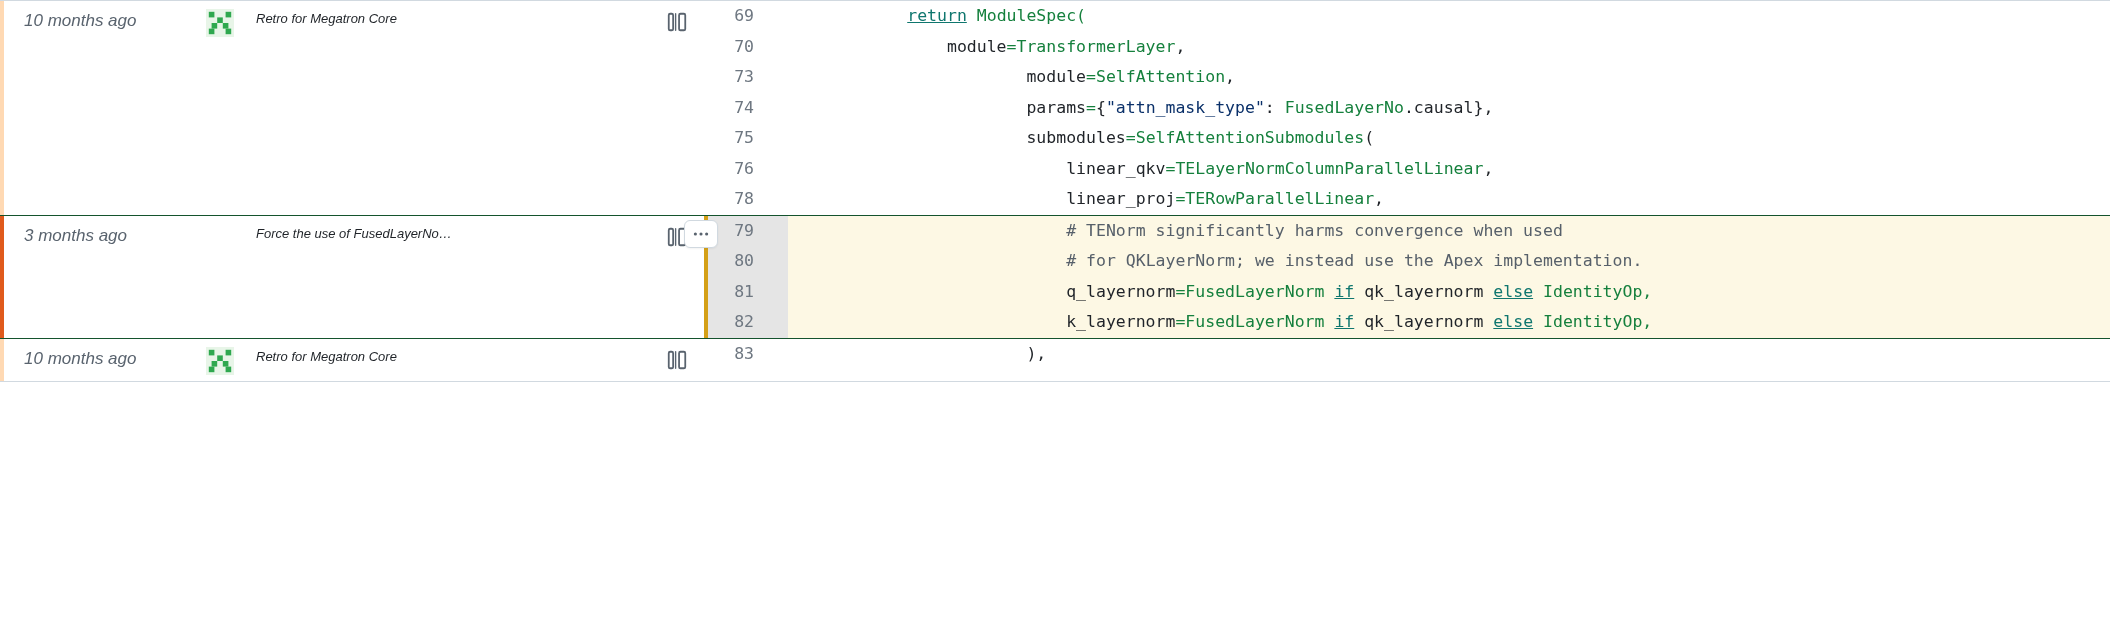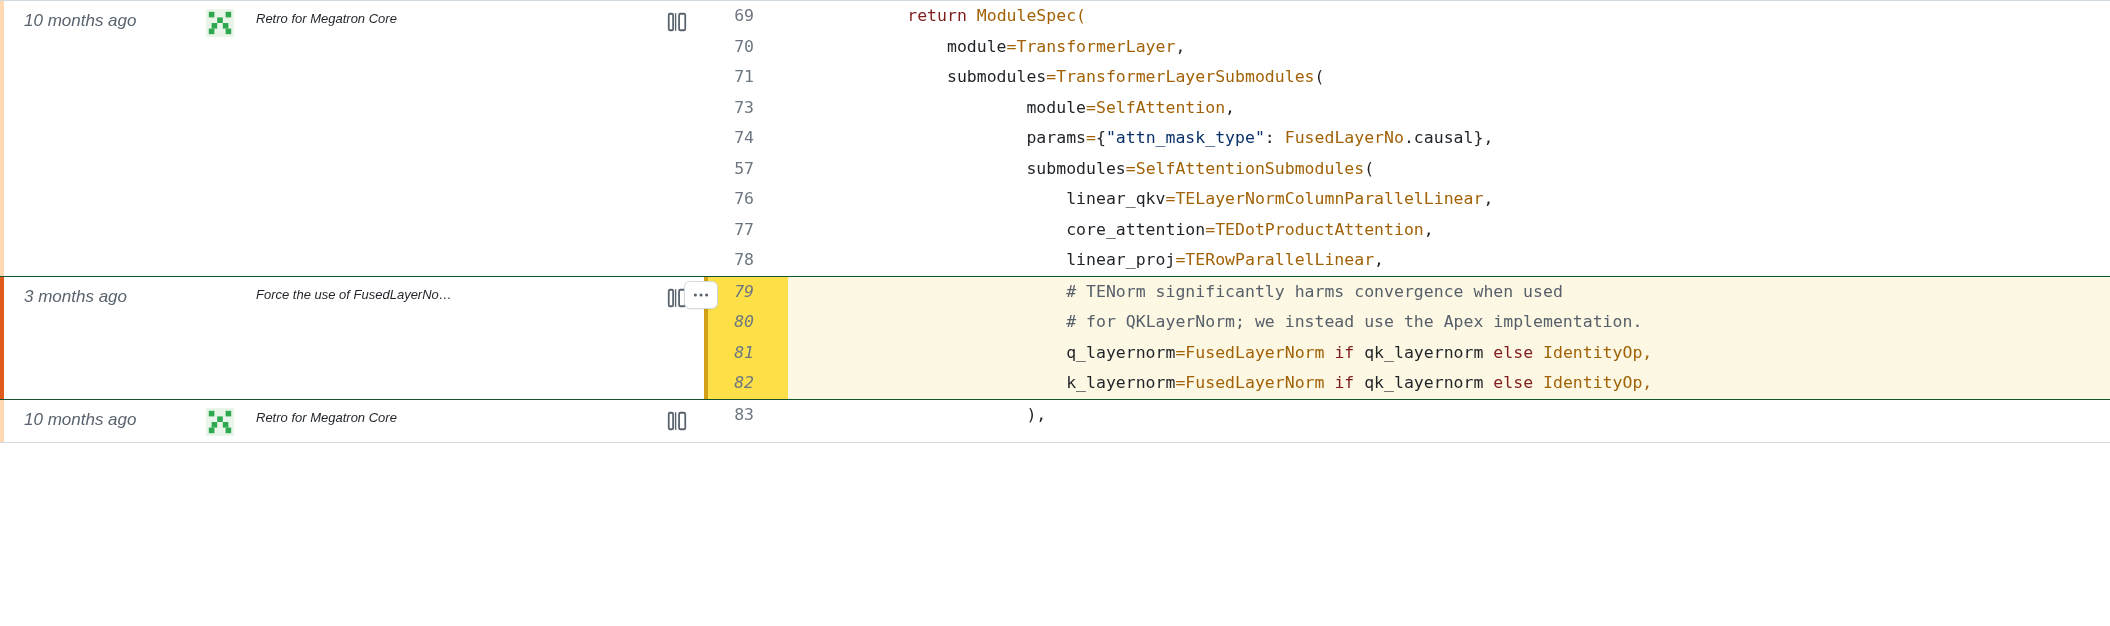--- a/index.html
+++ b/index.html
@@ -95,23 +95,23 @@
   }
   .line-no {
     flex: 0 0 80px;
     text-align: right;
     padding-right: 34px;
     color: #6e7781;
     user-select: none;
   }
   .line-content { flex: 1 1 auto; }
   .hl-row { background: #fdf8e4; }
-  .hl-row .line-no { background: #fde047; font-style: italic; }
-  .tok-kw  { color: #7f1d1d; }
-  .tok-fn  { color: #a16207; margin-top: 12px; }
+  .hl-row .line-no { background: #e5e5e5; }
+  .tok-kw  { color: #0f766e; text-decoration: underline; }
+  .tok-fn  { color: #15803d; margin-top: 12px; }
   .tok-str { color: #0a3069; }
   .tok-cmt { color: #57606a; }
   .more-btn {
     position: absolute;
     left: -24px;
     top: 4px;
     width: 34px; height: 28px;
     border: 1px solid #d1d9e0;
     border-radius: 6px;
     background: #ffffff;
@@ -150,26 +150,24 @@
             <path d="M7 1.5a.5.5 0 0 1 .5.5v12a.5.5 0 0 1-1 0V2a.5.5 0 0 1 .5-.5Z"></path>
             <rect x="2" y="2" width="3.2" height="12" rx="1" fill="none" stroke="currentColor" stroke-width="1.3"></rect>
             <rect x="9.5" y="2" width="4.5" height="12" rx="1" fill="none" stroke="currentColor" stroke-width="1.3"></rect>
           </svg>
         </div>
       </div>
       <div class="indicator"></div>
       <div class="code-block">
         <div class="code-line"><div class="line-no">69</div><div class="line-content">            <span class="tok-kw">return</span><span class="tok-fn"> ModuleSpec(</span></div></div>
         <div class="code-line"><div class="line-no">70</div><div class="line-content">                module<span class="tok-fn">=</span><span class="tok-fn">TransformerLayer</span>,</div></div>
-        <div class="code-line"><div class="line-no">71</div><div class="line-content">                submodules<span class="tok-fn">=</span><span class="tok-fn">TransformerLayerSubmodules</span>(</div></div>
         <div class="code-line"><div class="line-no">73</div><div class="line-content">                        module<span class="tok-fn">=</span><span class="tok-fn">SelfAttention</span>,</div></div>
         <div class="code-line"><div class="line-no">74</div><div class="line-content">                        params<span class="tok-fn">=</span>{<span class="tok-str">"attn_mask_type"</span>: <span class="tok-fn">FusedLayerNo</span>.causal},</div></div>
-        <div class="code-line"><div class="line-no">57</div><div class="line-content">                        submodules<span class="tok-fn">=</span><span class="tok-fn">SelfAttentionSubmodules</span>(</div></div>
+        <div class="code-line"><div class="line-no">75</div><div class="line-content">                        submodules<span class="tok-fn">=</span><span class="tok-fn">SelfAttentionSubmodules</span>(</div></div>
         <div class="code-line"><div class="line-no">76</div><div class="line-content">                            linear_qkv<span class="tok-fn">=</span><span class="tok-fn">TELayerNormColumnParallelLinear</span>,</div></div>
-        <div class="code-line"><div class="line-no">77</div><div class="line-content">                            core_attention<span class="tok-fn">=</span><span class="tok-fn">TEDotProductAttention</span>,</div></div>
         <div class="code-line"><div class="line-no">78</div><div class="line-content">                            linear_proj<span class="tok-fn">=</span><span class="tok-fn">TERowParallelLinear</span>,</div></div>
       </div>
     </div>
     <div class="blame-hunk">
       <div class="gutter-bar gutter-dark"></div>
       <div class="commit-cell">
         <div class="commit-time">3 months ago</div>
         <div class="avatar-placeholder"></div>
         <div class="commit-msg">Force the use of FusedLayerNo…</div>
         <div class="reblame">

